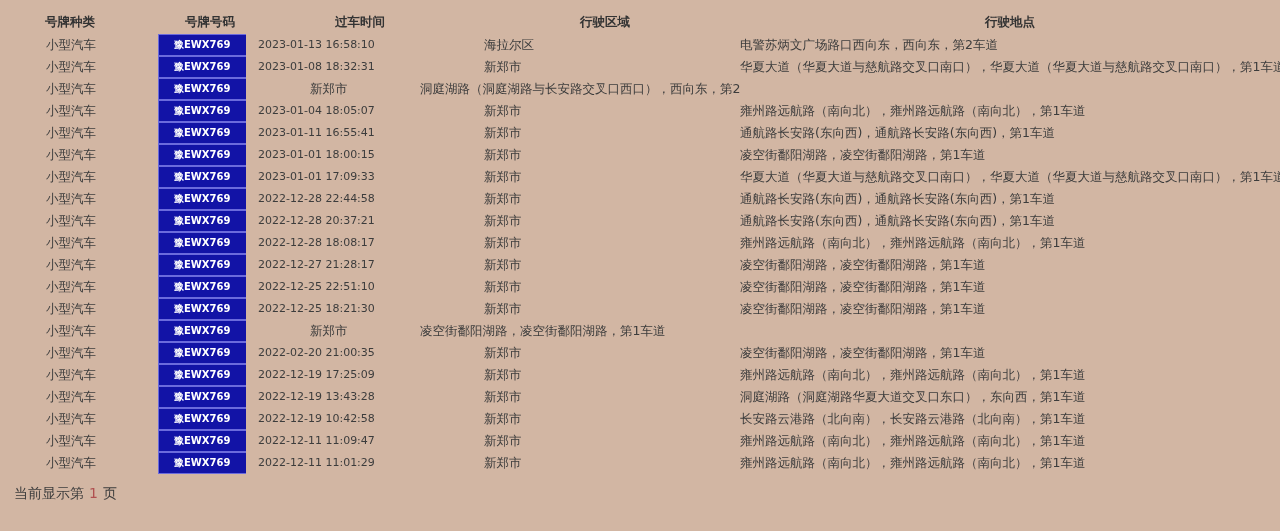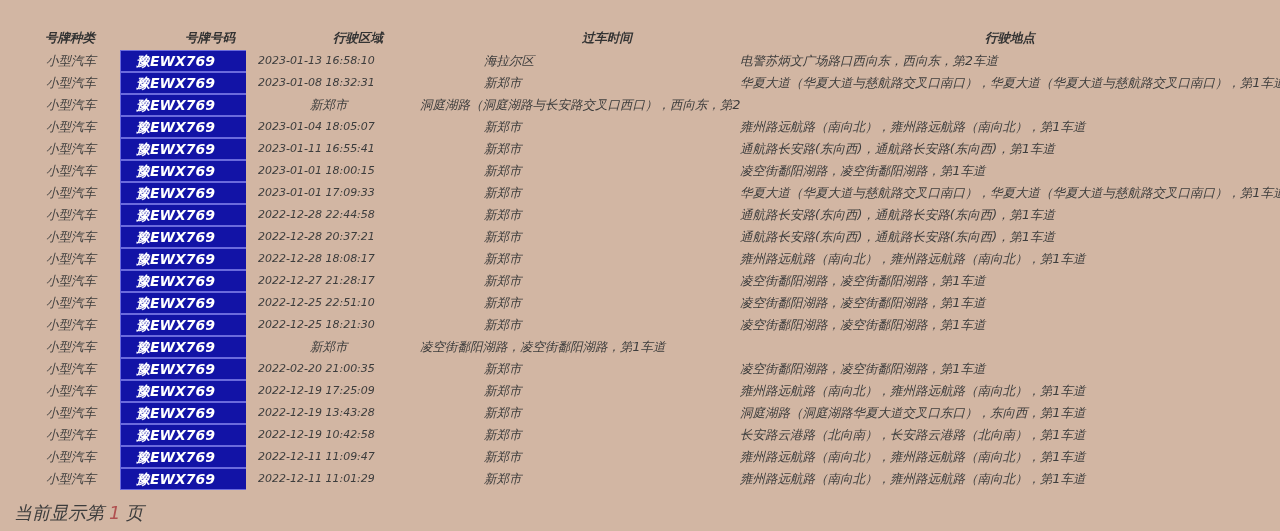--- a/index.html
+++ b/index.html
@@ -2,21 +2,21 @@
 <html style="--bg: #d2b6a3; --text: #3c3c3c; --headerText: #333333; --plateBg: #1213a6; --plateBorder: #6b6bdc; --plateText: #ffffff; --pageNum: #b05050;"><head>
 <meta charset="utf-8">
 <style>
   * { margin: 0; padding: 0; box-sizing: border-box; }
   html, body { width: 1280px; height: 531px; overflow: hidden; }
   body {
     background: var(--bg, #d2b6a3);
     font-family: "DejaVu Sans", sans-serif;
     color: var(--text, #3c3c3c);
   }
-  .page { position: relative; width: 1280px; height: 531px; padding-top: 28px; font-style: italic; }
+  .page { position: relative; width: 1280px; height: 531px; padding-top: 12px; }
 
   .grid-row {
     display: grid;
     grid-template-columns: 120px 126px 174px 320px 1fr;
     align-items: center;
     height: 22px;
   }
   .thead { height: 21px; margin-bottom: 1px; }
   .th {
     font-weight: bold;
@@ -43,44 +43,45 @@
   .c5 { padding-left: 0; }
 
   .plate {
     width: 146px;
     height: 22px;
     line-height: 20px;
     background: var(--plateBg, #1213a6);
     border: 1px solid var(--plateBorder, #6b6bdc);
     color: var(--plateText, #ffffff);
     font-weight: bold;
-    font-size: 14px;
+    font-size: 10px;
     padding-left: 15px;
     cursor: pointer;
+    margin-left: 38px;
   }
 
   .pager {
     margin-top: 11px;
     padding-left: 14px;
-    font-size: 18px;
+    font-size: 14px;
     color: var(--text, #3c3c3c);
   }
   .pagenum { color: var(--pageNum, #b05050); margin: 0 5px; }
 </style>
 </head>
 <body>
 
 <div class="page">
 
   <div class="table">
     <div class="grid-row thead" id="thead">
         <div class="th h1">号牌种类</div>
         <div class="th h2">号牌号码</div>
+        <div class="th h3">过车时间</div>
         <div class="th h4">行驶区域</div>
-        <div class="th h3">过车时间</div>
         <div class="th h5">行驶地点</div>
       </div>
     <div id="tbody">
   <div class="grid-row tr">
     <div class="td c1">小型汽车</div>
     <div class="td c2">
       <div class="plate">豫EWX769</div>
     </div>
     <div class="td c3">2023-01-13 16:58:10</div>
     <div class="td c4">海拉尔区</div>

